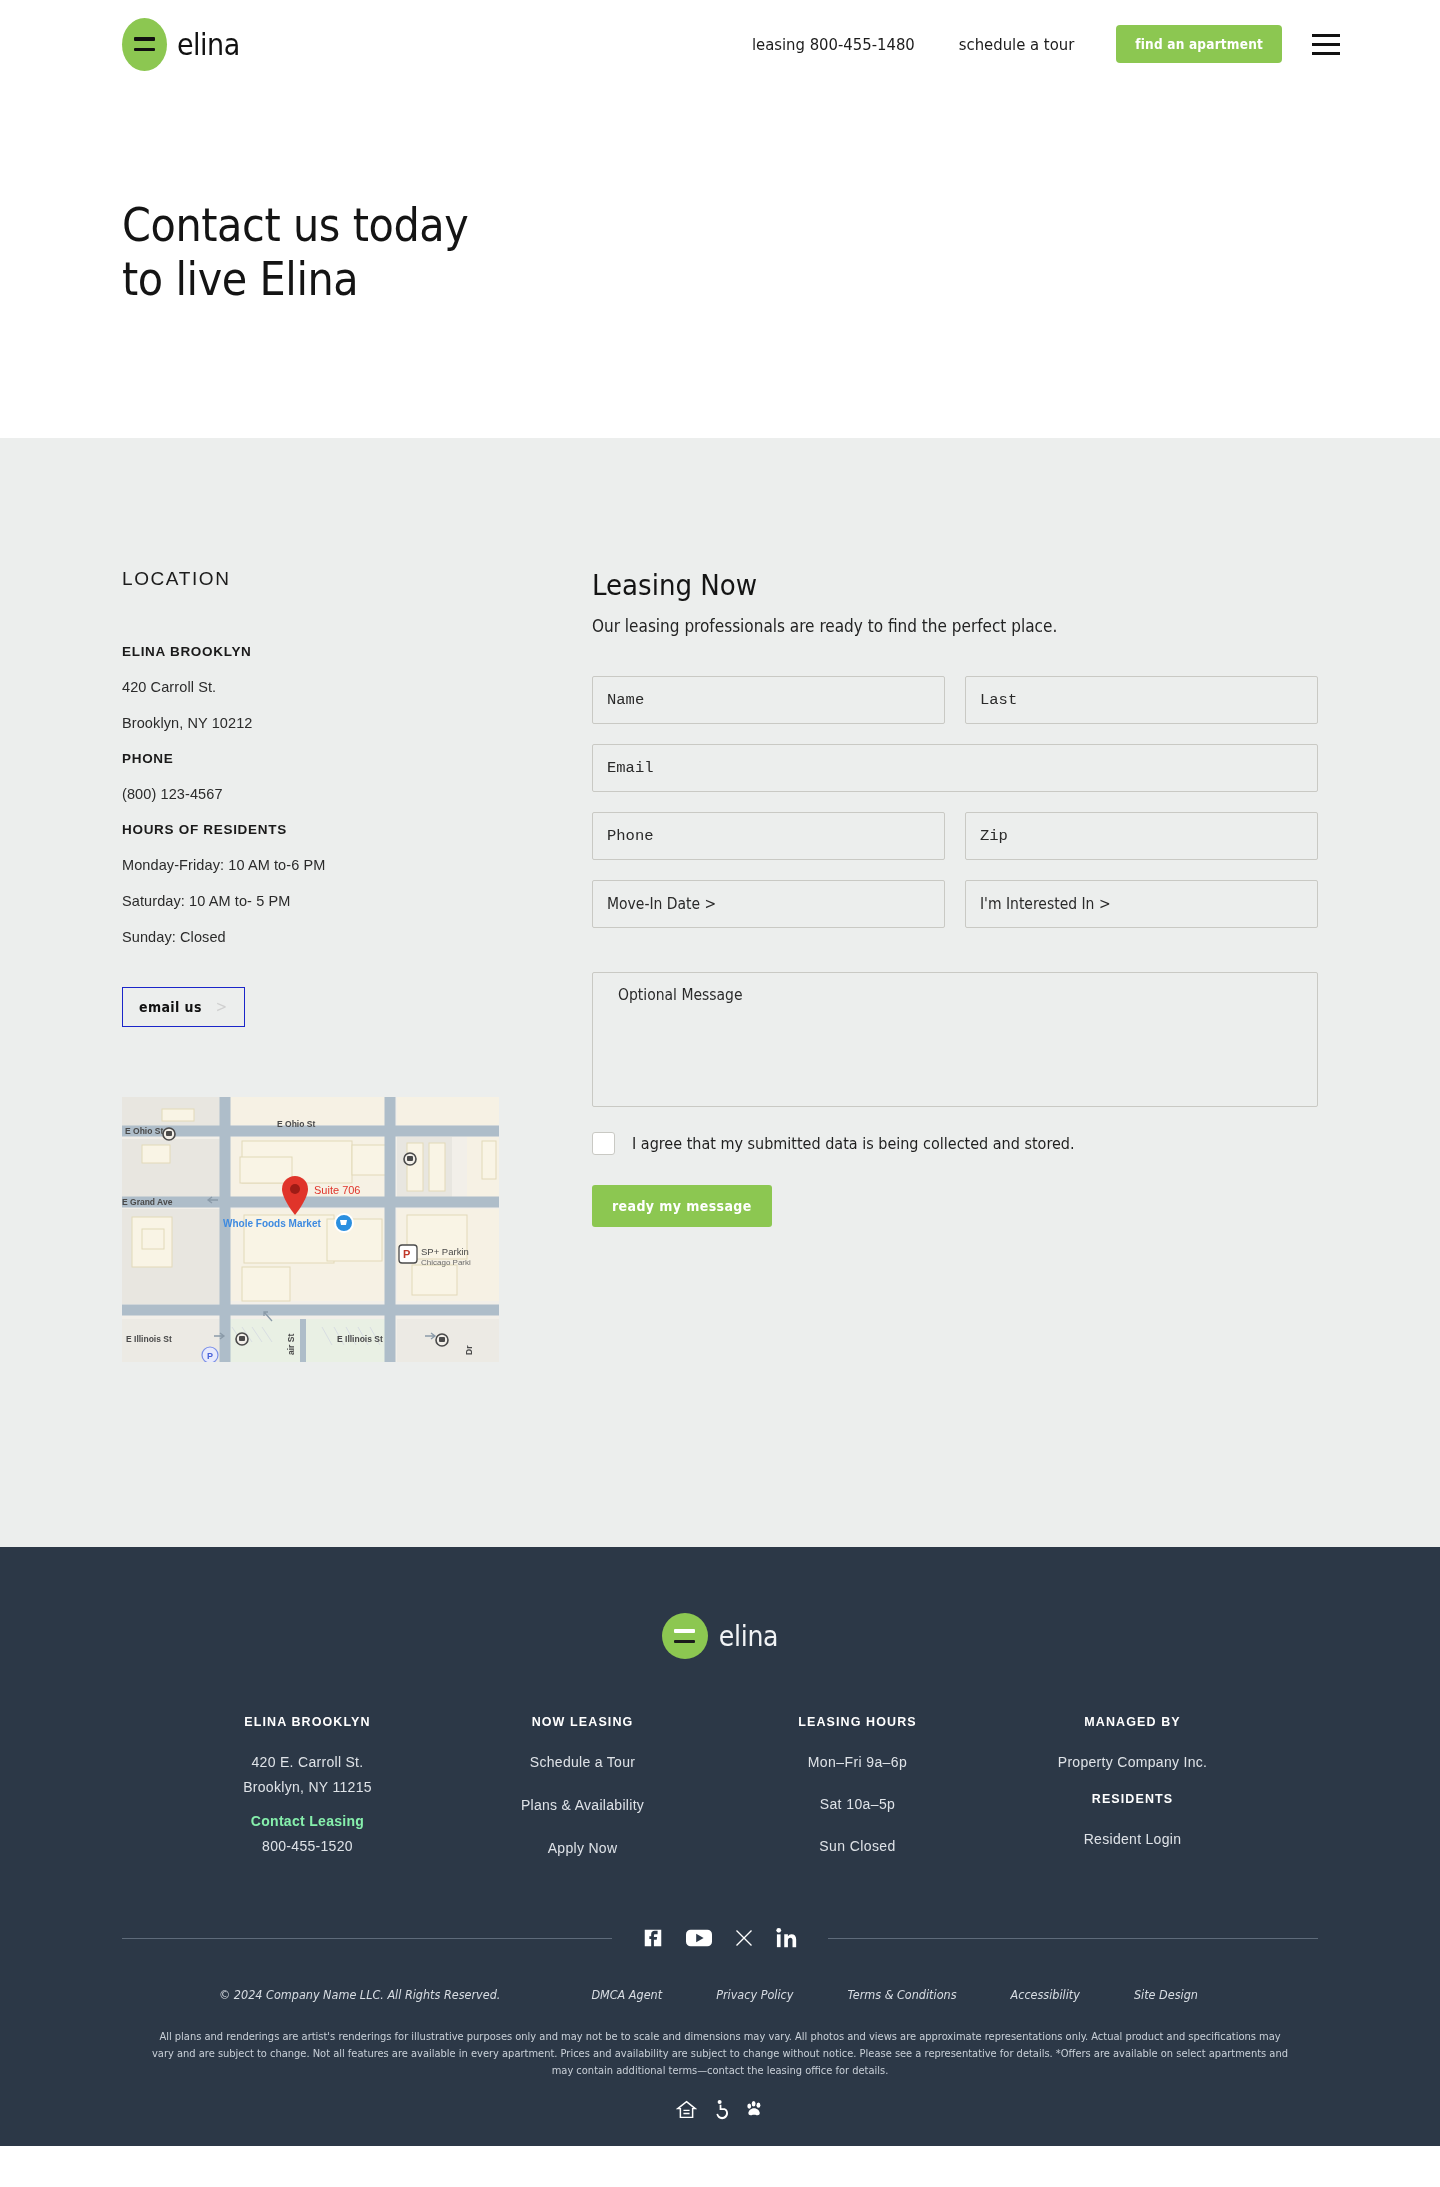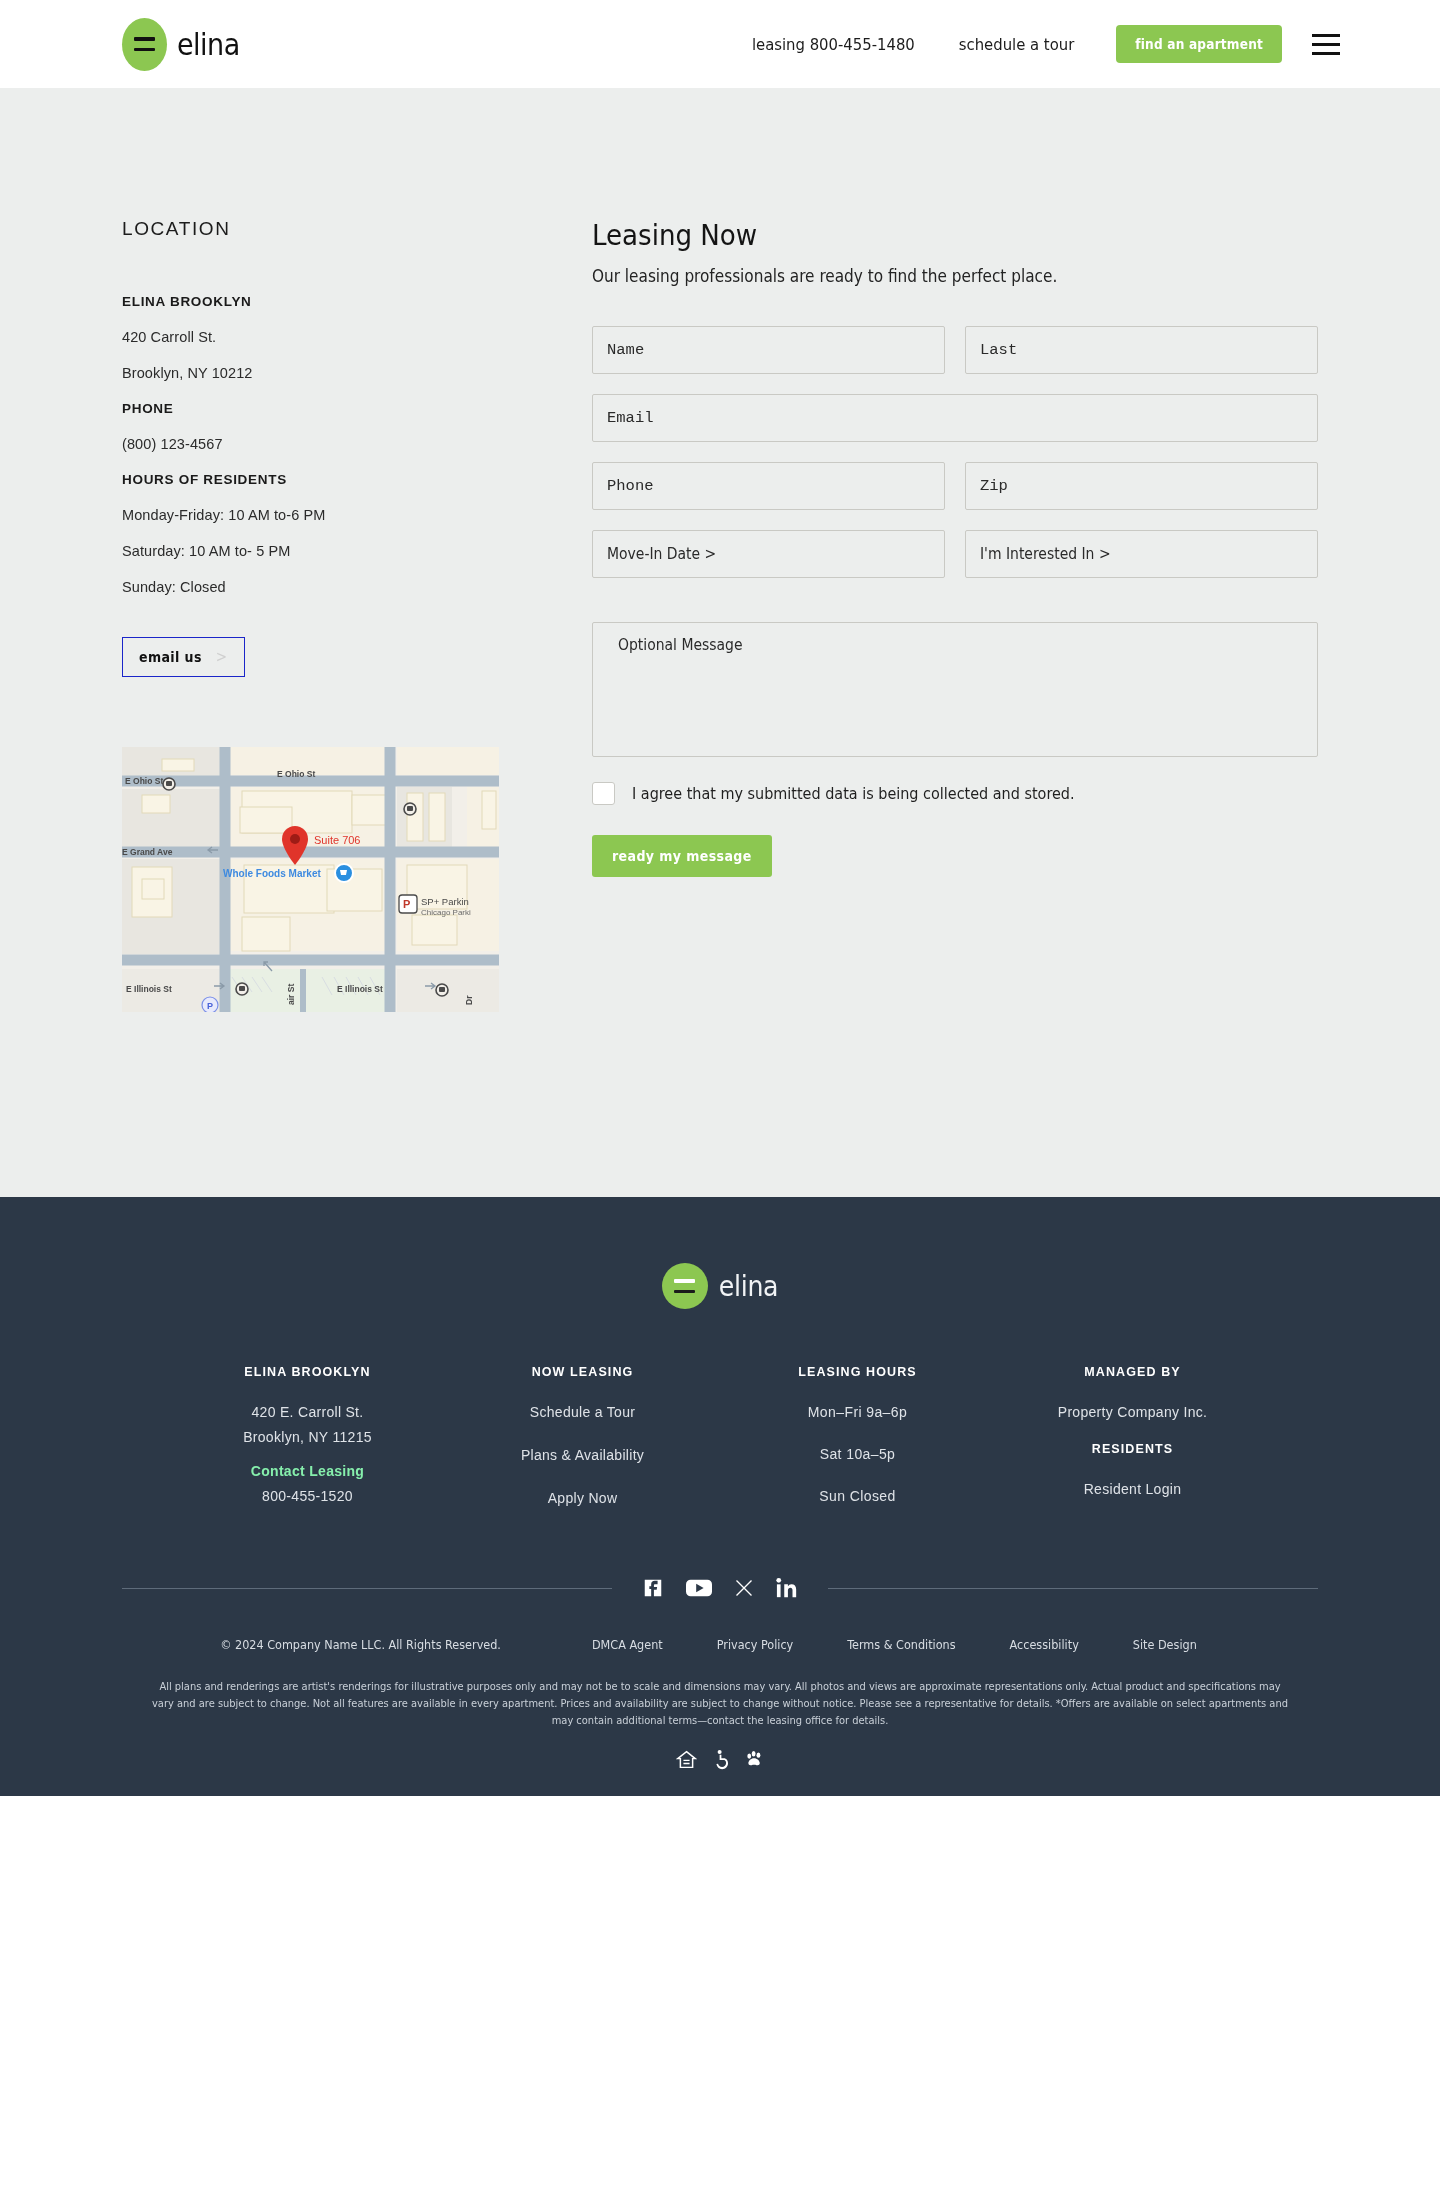--- a/index.html
+++ b/index.html
@@ -175,21 +175,21 @@
 
   .social-row {
     display: flex; align-items: center; margin-top: 44px; padding: 0 122px; gap: 0;
   }
   .rule { flex: 1; height: 1px; background: #5e6b7a; }
   .socials { display: flex; gap: 22px; padding: 0 30px; align-items: center; }
   .soc { cursor: pointer; display: flex; align-items: center; }
 
   .legal-row {
     display: flex; align-items: center; justify-content: center;
-    gap: 8px; margin-top: 38px; padding: 0 122px;
+    gap: 8px; margin-top: 38px; padding: 0 122px; font-style: italic;
   }
   .copy {
     font-size: 12.5px; color: #d8dde3; margin-right: 60px; white-space: nowrap;
   }
   .legal-link {
     font-size: 12.5px; color: #d8dde3; text-decoration: none;
     padding: 0 23px; cursor: pointer; white-space: nowrap;
   }
   .disclaimer {
     margin: 26px auto 0 auto; width: 1140px; text-align: center;
@@ -216,20 +216,26 @@
       <a class="nav-link">schedule a tour</a>
       <button class="btn-green">find an apartment</button>
       <span class="hamburger">
         <i></i>
           <i></i>
           <i></i>
       </span>
     </div>
   </div>
 
+  <div class="hero">
+    <h1>
+      <span>Contact us today</span><br>
+      <span>to live Elina</span>
+    </h1>
+  </div>
 
   <div class="gray-section">
 
     <div class="col-location">
       <div class="kicker">LOCATION</div>
 
       <div class="loc-label">ELINA BROOKLYN</div>
       <div class="loc-line">420 Carroll St.</div>
       <div class="loc-line">Brooklyn, NY 10212</div>
 

